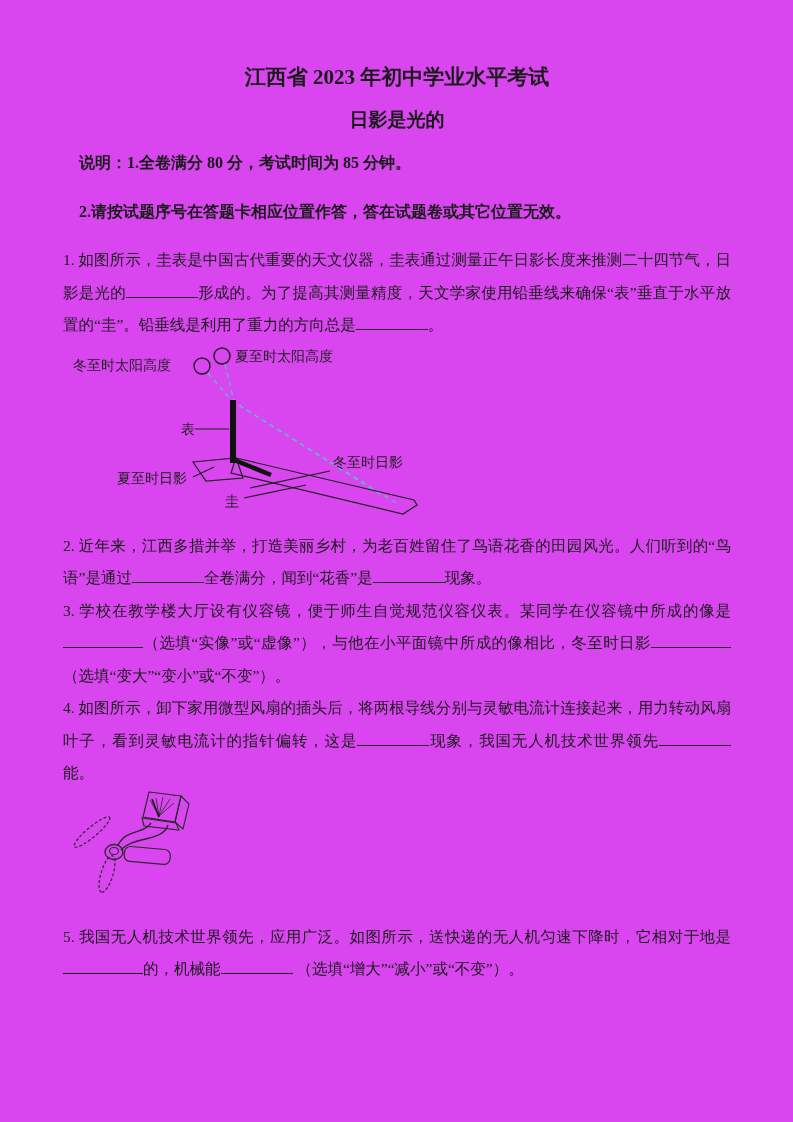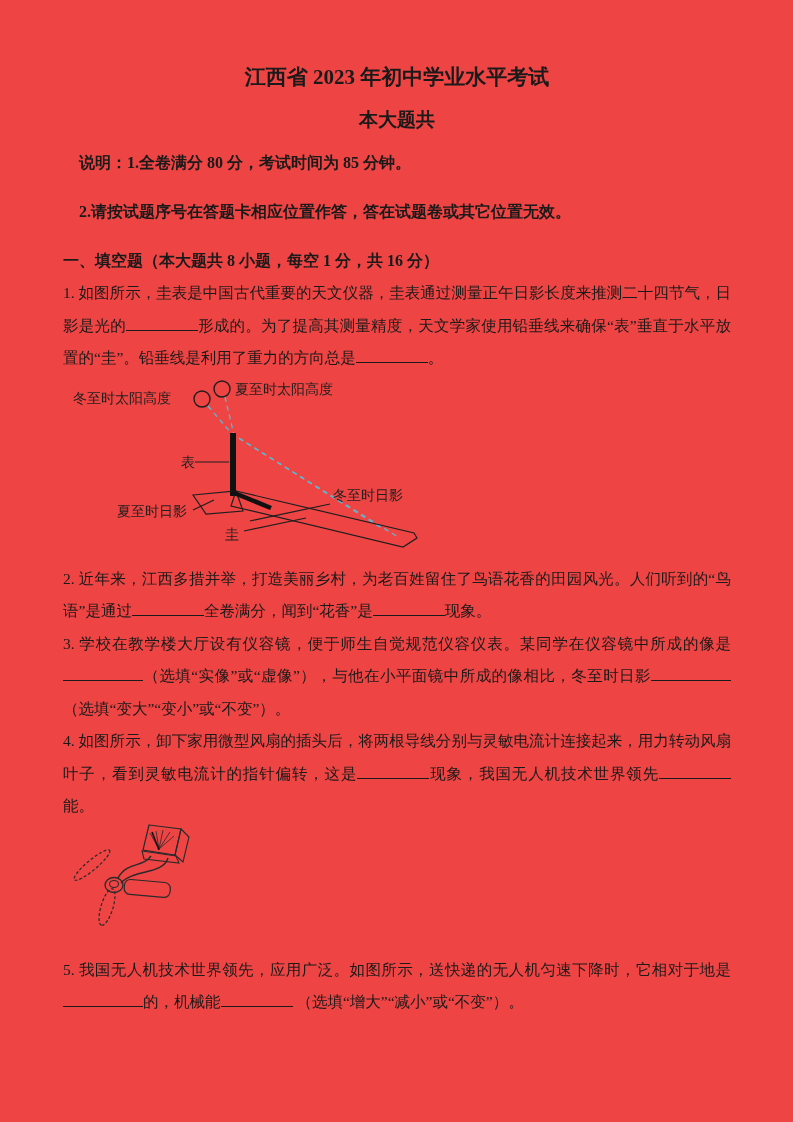--- a/index.html
+++ b/index.html
@@ -1,21 +1,21 @@
 <!DOCTYPE html>
 <html><head>
 <meta charset="utf-8">
 <style>
   html, body { margin: 0; padding: 0; background: #e8e8e8; }
   .page {
     position: relative;
     width: 793px;
     height: 1122px;
     margin: 0 auto;
-    background: #ef4444;
+    background: #d946ef;
     box-sizing: border-box;
     padding: 0 62px 0 63px;
     font-family: "Liberation Serif", "DejaVu Serif", serif;
     color: #1a1a1a;
     overflow: hidden;
   }
   .doc-title {
     margin: 0;
     padding-top: 62px;
     text-align: center;
@@ -69,26 +69,25 @@
     fill: #1f1f1f;
   }
   svg polyline, svg path, svg line, svg ellipse, svg circle, svg rect, svg polygon { fill: none; }
 </style>
 </head>
 <body>
 
 <div class="page">
 
   <h1 class="doc-title">江西省 2023 年初中学业水平考试</h1>
-  <h2 class="doc-subtitle">本大题共</h2>
+  <h2 class="doc-subtitle">日影是光的</h2>
 
   <p class="note first">说明：1.全卷满分 80 分，考试时间为 85 分钟。</p>
   <p class="note">2.请按试题序号在答题卡相应位置作答，答在试题卷或其它位置无效。</p>
 
-  <p class="section-header">一、填空题（本大题共 8 小题，每空 1 分，共 16 分）</p>
 
   <p class="question"><span>1. 如图所示，圭表是中国古代重要的天文仪器，圭表通过测量正午日影长度来推测二十四节气，日影是光的</span><span class="blank"></span><span>形成的。为了提高其测量精度，天文学家使用铅垂线来确保“表”垂直于水平放置的“圭”。铅垂线是利用了重力的方向总是</span><span class="blank"></span><span>。</span></p>
 
   <figure class="fig1">
     <svg width="370" height="174" viewBox="0 0 370 174">
 
       <text x="8" y="24">冬至时太阳高度</text>
       <text x="170" y="15">夏至时太阳高度</text>
 
       <circle cx="137" cy="20" r="8" stroke="#1f1f1f" stroke-width="1.4" fill="#ffffff"></circle>

